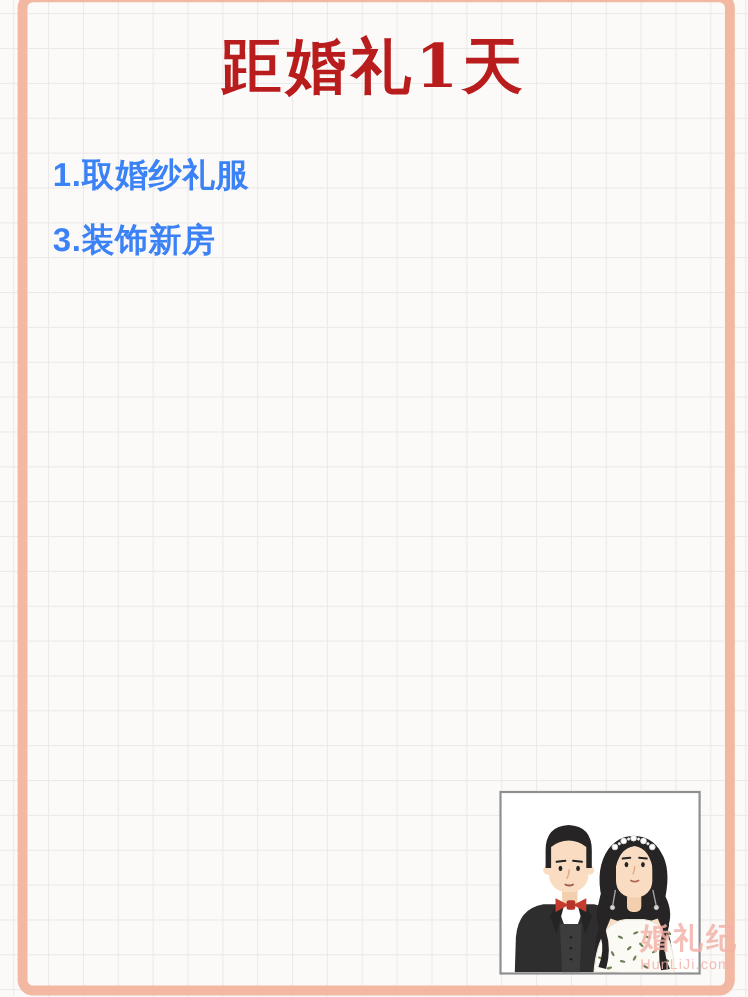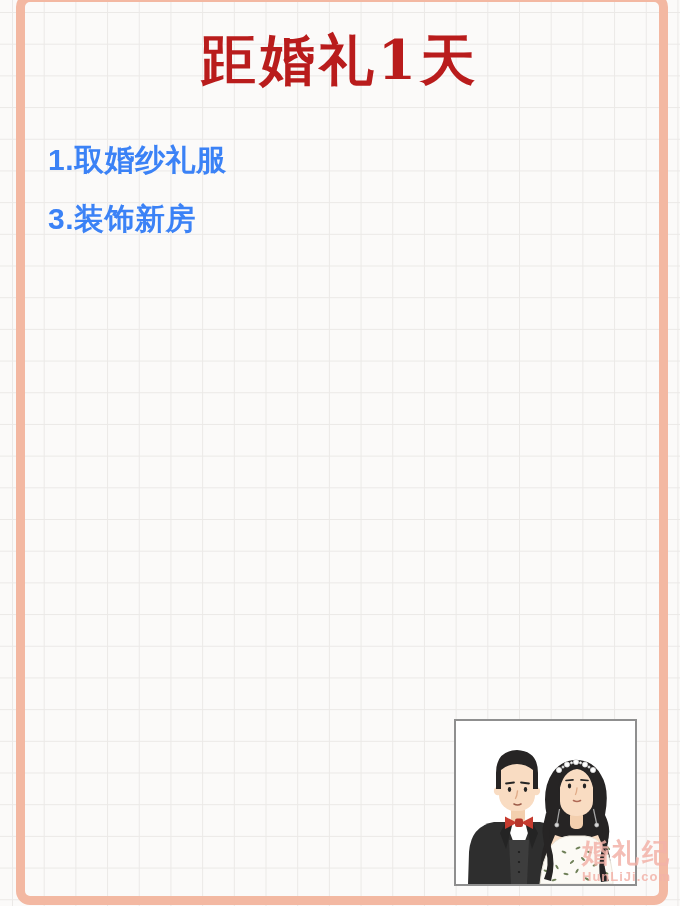--- a/index.html
+++ b/index.html
@@ -67,21 +67,21 @@
     margin-left:20px;
   }
   .watermark .brand {
     font-size:27px;
     font-weight:700;
     letter-spacing:3px;
   }
   .watermark .site {
     margin-top:3px;
     font-size:13px;
-    font-weight:700;
+    font-weight:400;
     letter-spacing:1px;
   }
 </style>
 </head>
 <body>
 
 <div class="frame"></div>
 
 <h1 class="page-title">距婚礼1天</h1>
 

